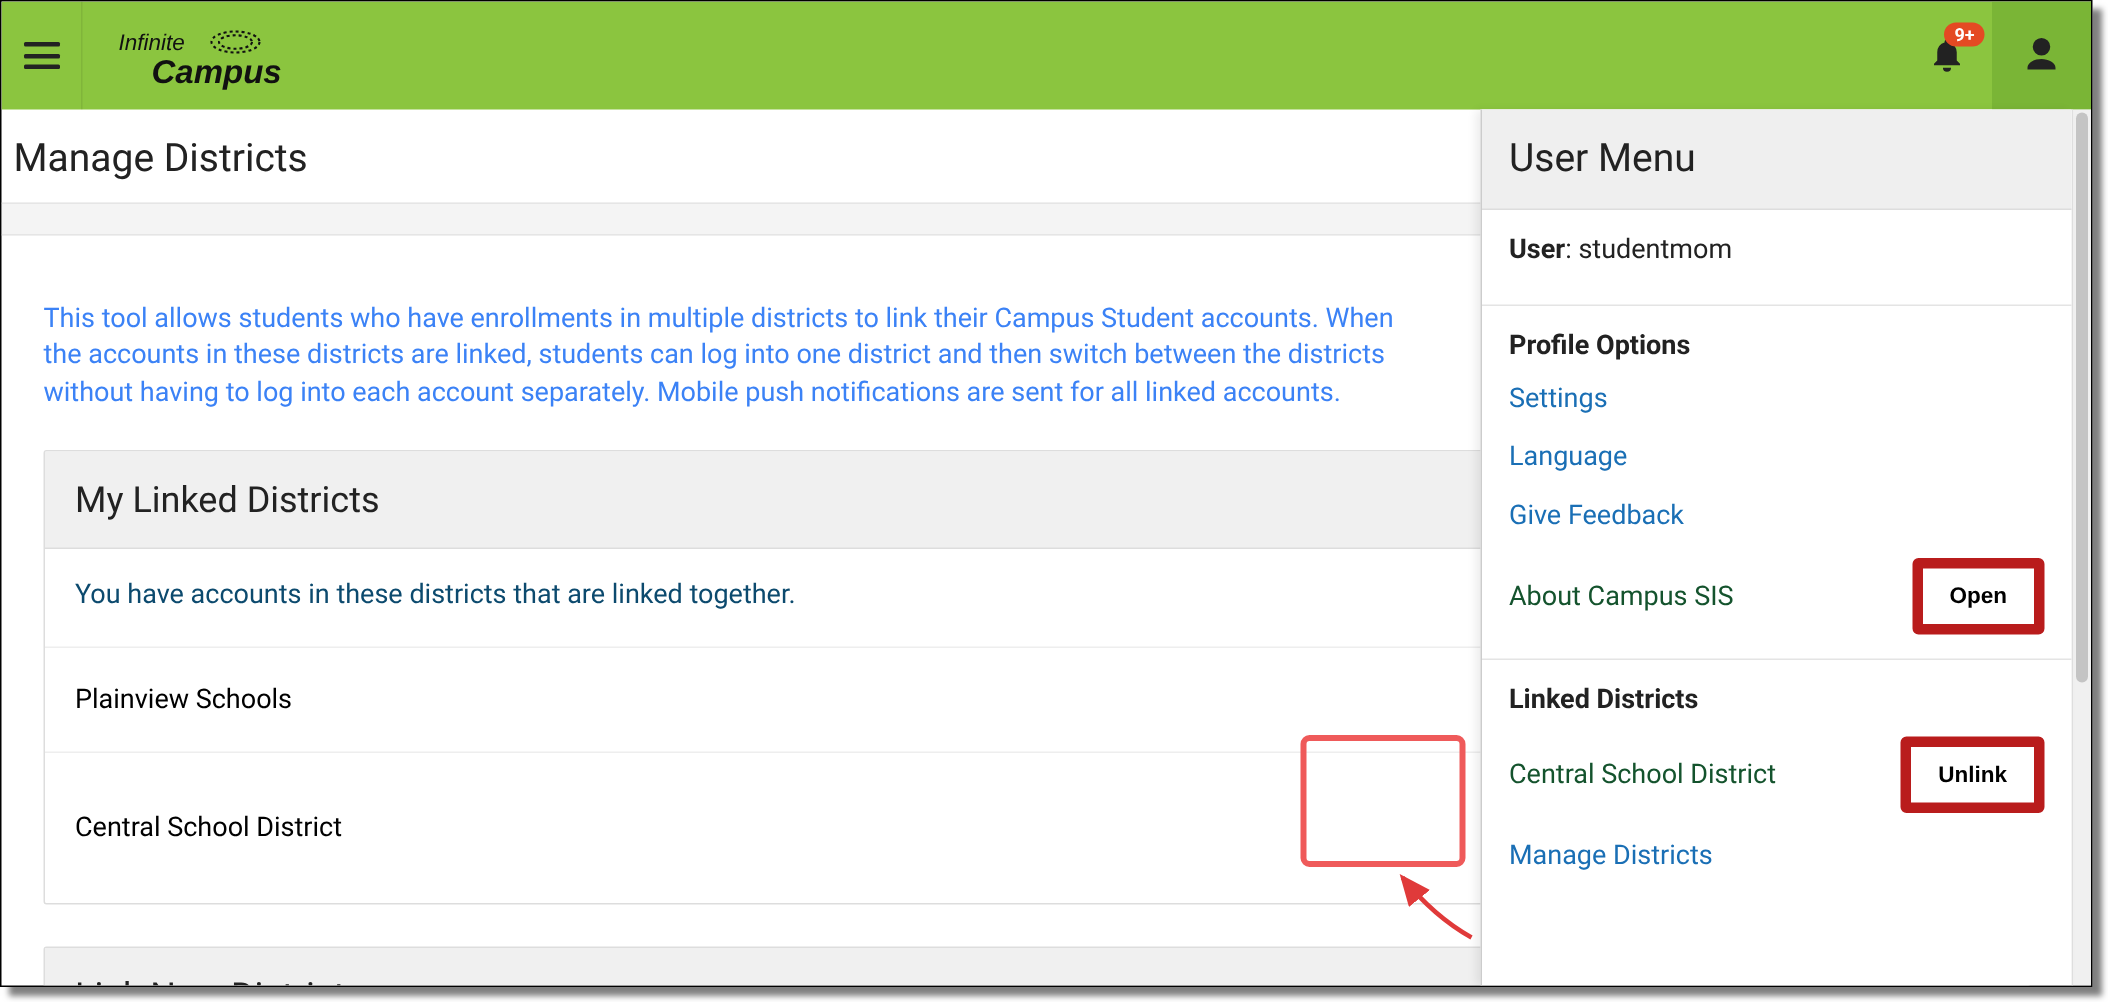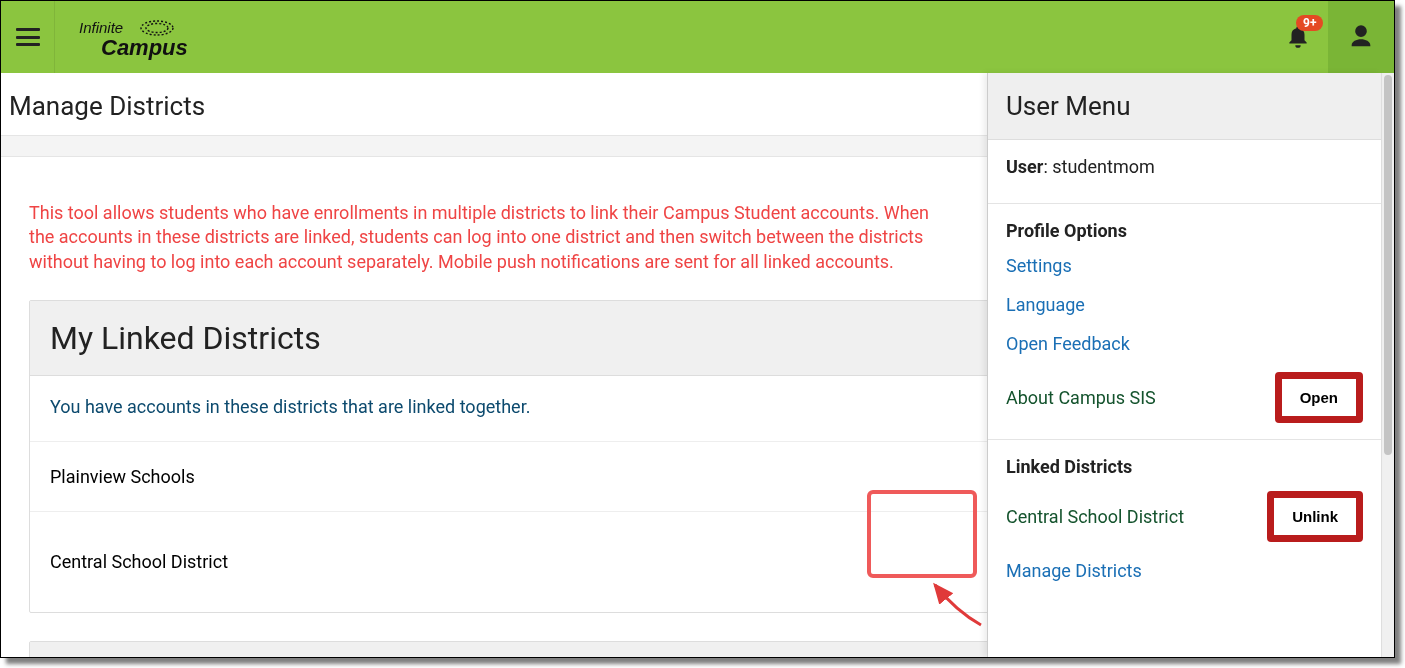--- a/index.html
+++ b/index.html
@@ -96,32 +96,32 @@
     left:0; top:72px; right:13px; bottom:0;
     overflow:hidden;
   }
   .content-body {
     padding: 0;
   }
   .intro {
     padding: 44px 28px 26px 28px;
     font-size:18px;
     line-height:1.35;
-    color:#ef4444;
+    color:#3b82f6;
     max-width: 960px;
   }
   .panel {
     margin: 0 28px;
     border:1px solid #ddd;
     border-radius:2px;
   }
   .panel-head {
     background:#f0f0f0;
     padding: 18px 20px;
-    font-size:32px;
+    font-size:24px;
     color:#222;
     border-bottom:1px solid #ddd;
   }
   .panel-sub {
     padding: 20px 20px 24px 20px;
     font-size:18px;
     color:#0c4a6e;
     border-bottom:1px solid #eee;
   }
   .row {
@@ -296,21 +296,21 @@
       <div class="um-line">
         <strong>User</strong>:
         <span>studentmom</span>
       </div>
     </div>
 
     <div class="um-block">
       <div class="um-section-title">Profile Options</div>
       <a class="um-link">Settings</a>
       <a class="um-link">Language</a>
-      <a class="um-link">Open Feedback</a>
+      <a class="um-link">Give Feedback</a>
       <div class="um-row">
         <span>About Campus SIS</span>
         <button class="um-btn">Open</button>
       </div>
     </div>
 
     <div class="um-block" style="border-bottom:none;">
       <div class="um-section-title">Linked Districts</div>
       <div class="um-row" style="margin-bottom:18px;">
         <span>Central School District</span>

